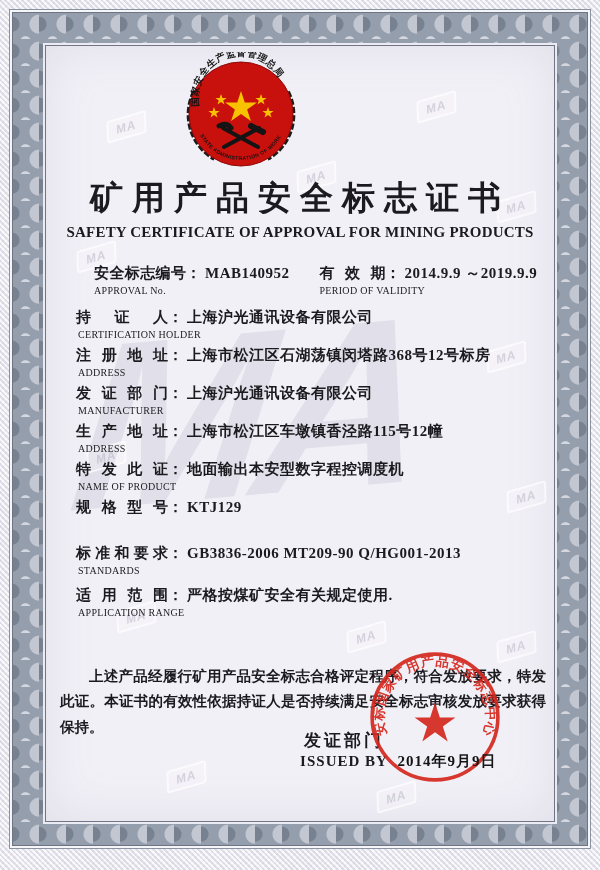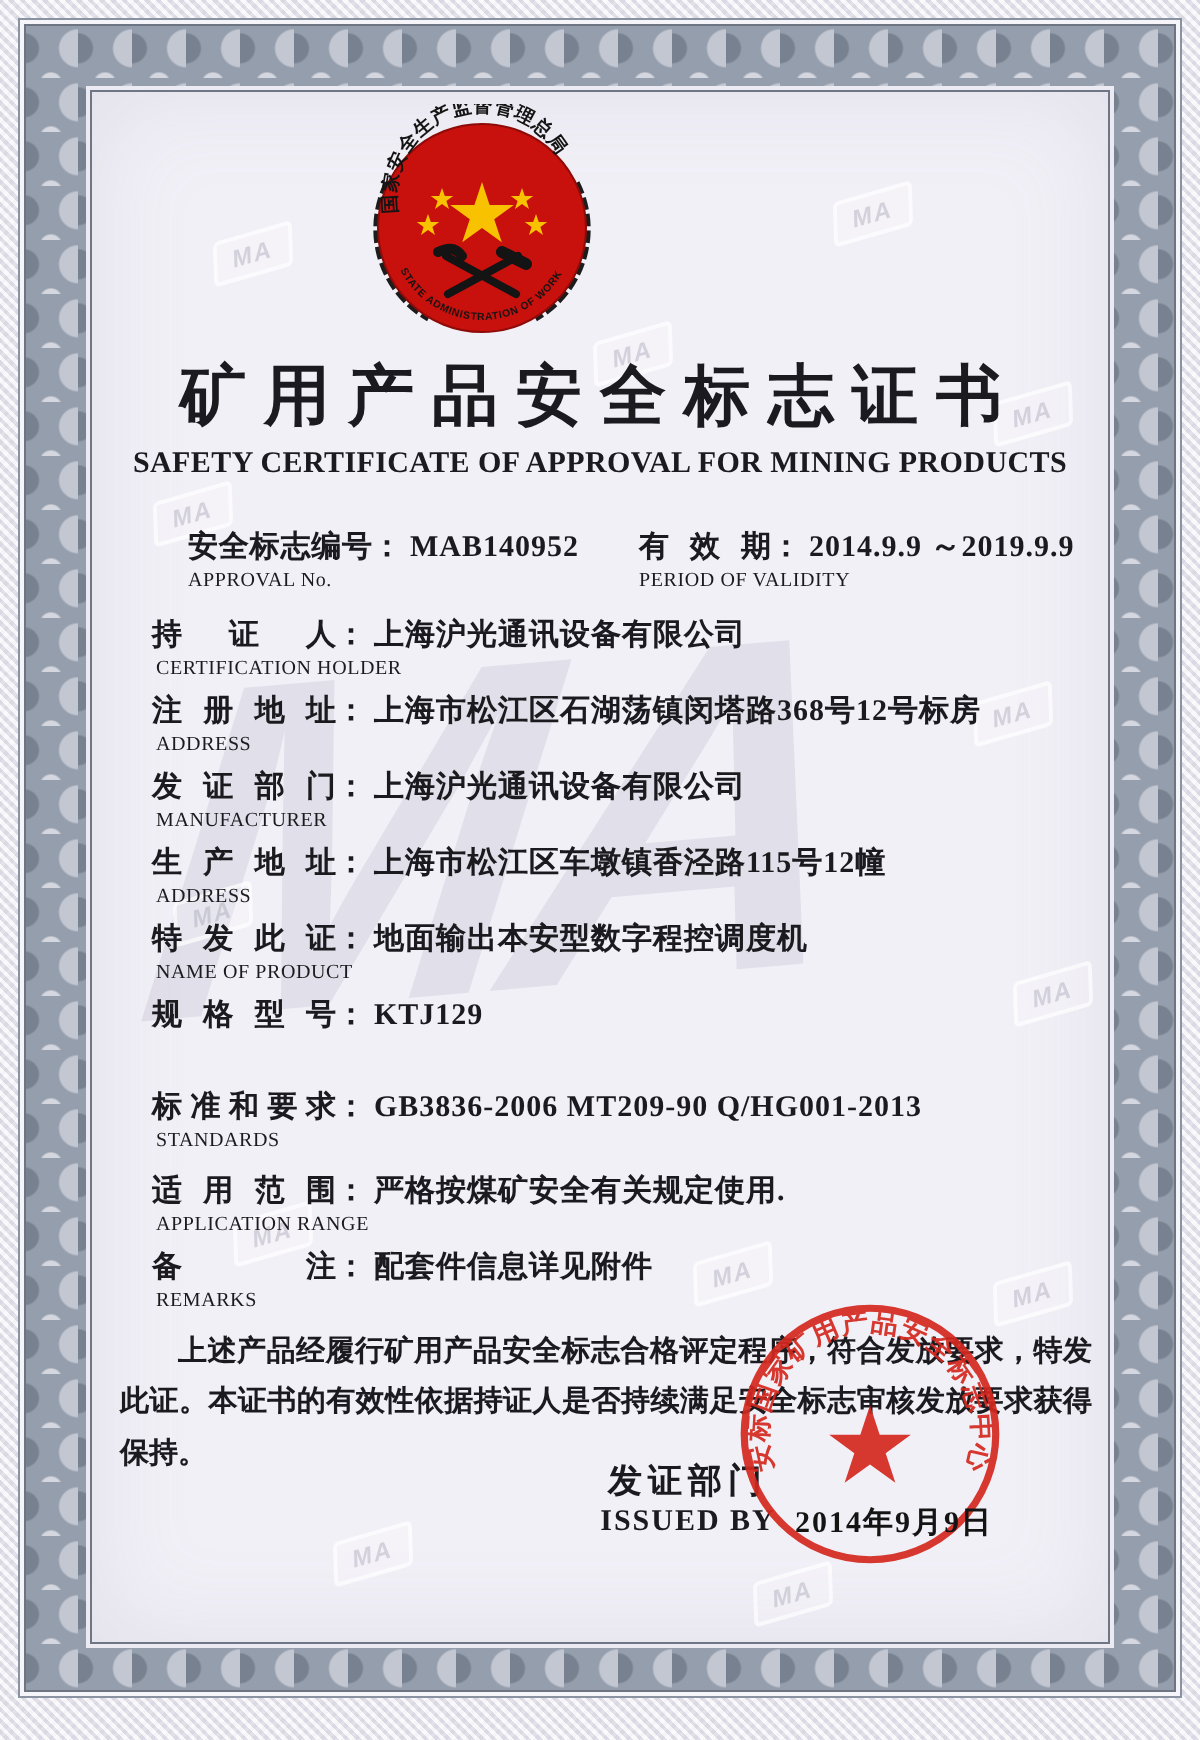--- a/index.html
+++ b/index.html
@@ -194,25 +194,20 @@
       <div class="frow" style="top:498px">
         <span class="lbl-cn w92">标准和要求</span><span class="colon">：</span>
         <span class="val">GB3836-2006 MT209-90 Q/HG001-2013</span>
         <div class="en">STANDARDS</div>
       </div>
       <div class="frow" style="top:540px">
         <span class="lbl-cn w92">适用范围</span><span class="colon">：</span>
         <span class="val">严格按煤矿安全有关规定使用.</span>
         <div class="en">APPLICATION RANGE</div>
       </div>
-      <div class="frow" style="top:578px">
-        <span class="lbl-cn w92">备注</span><span class="colon">：</span>
-        <span class="val">配套件信息详见附件</span>
-        <div class="en">REMARKS</div>
-      </div>
 
       <div class="declaration">上述产品经履行矿用产品安全标志合格评定程序，符合发放要求，特发此证。本证书的有效性依据持证人是否持续满足安全标志审核发放要求获得保持。</div>
 
       <div class="issuer">
         <div class="issuer-cn">发证部门</div>
         <div class="issuer-en">ISSUED BY</div>
       </div>
 
     </div>
   </div>

